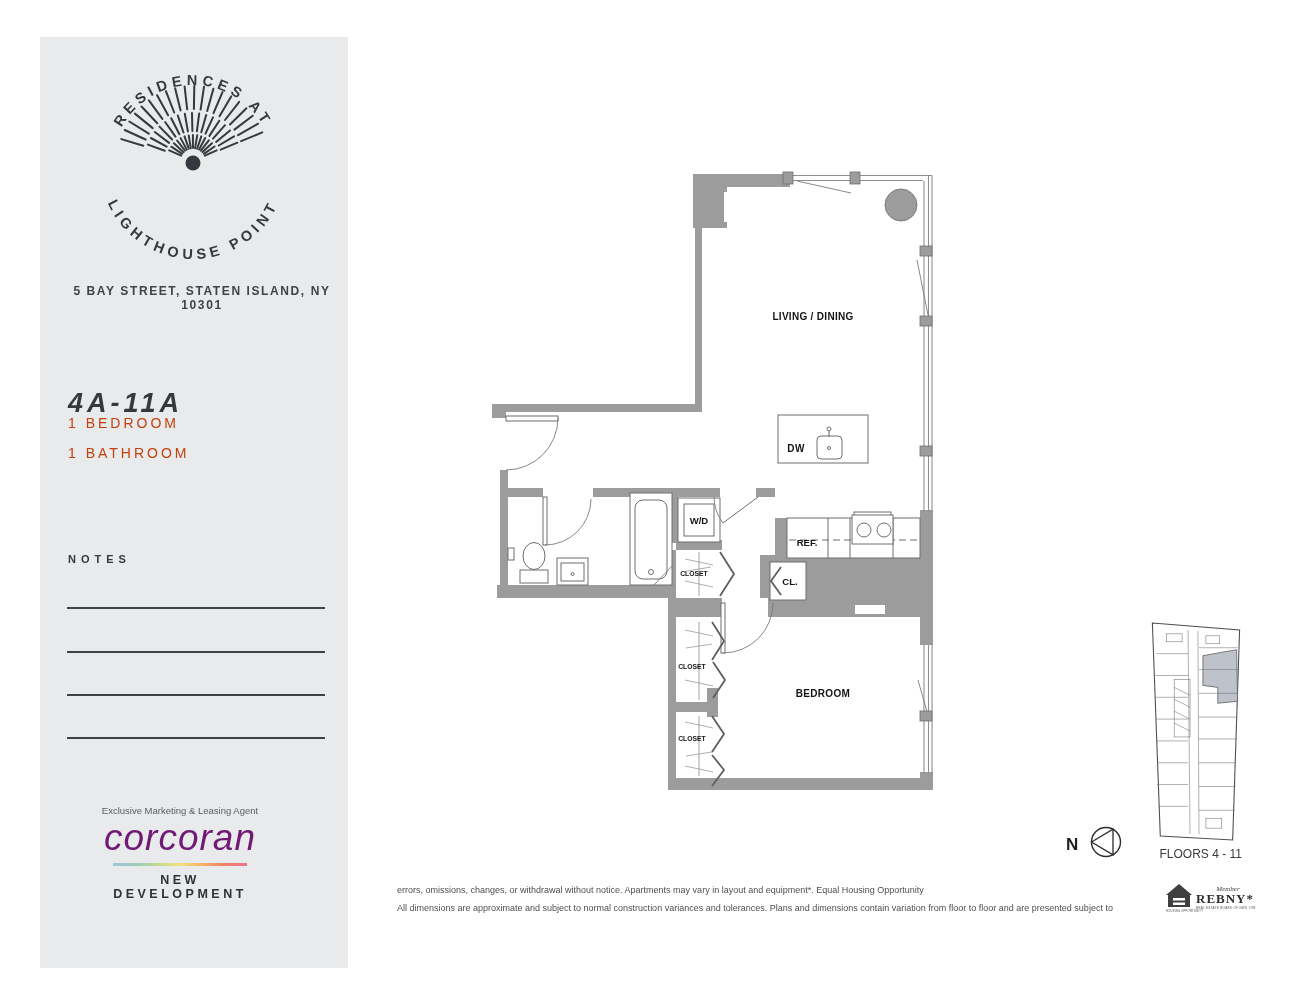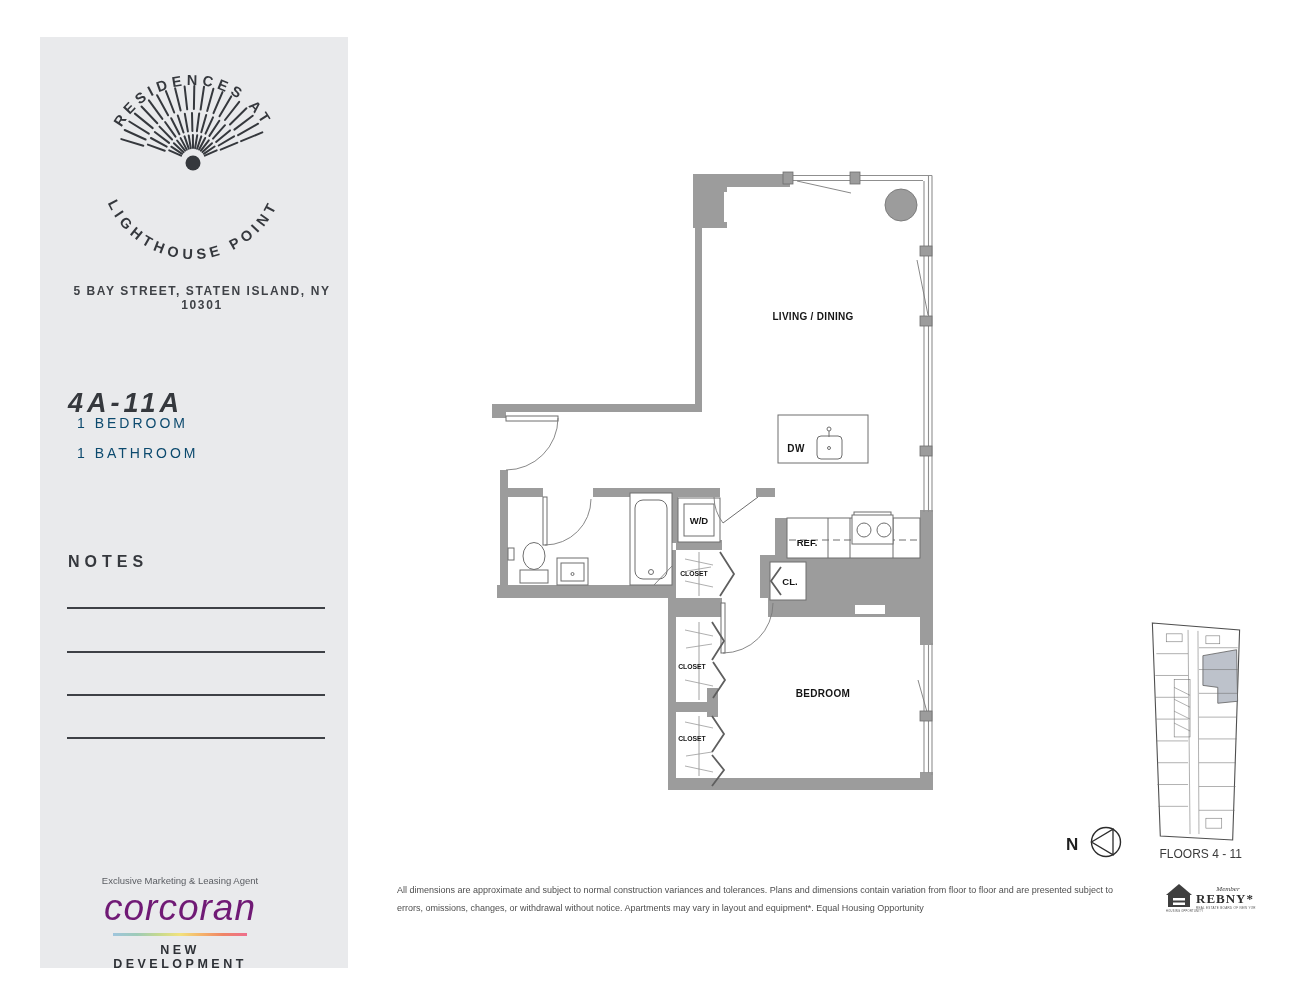--- a/index.html
+++ b/index.html
@@ -9,27 +9,27 @@
   
   .sidebar{position:absolute;left:40px;top:37px;width:308px;height:931px;background:#e9eaec;}
   .logo{position:absolute;left:52px;top:16px;width:202px;height:218px;}
   .logo text{font-family:"Liberation Sans",sans-serif;font-size:14.5px;font-weight:bold;
              letter-spacing:4.5px;fill:#35383d;}
   #logo-rays line{stroke:#35383d;stroke-width:2;stroke-linecap:round;}
   .address{position:absolute;top:247px;left:0;right:0;text-align:center;font-size:12px;
            font-weight:bold;letter-spacing:1.6px;color:#3f4247;margin-left:16px;}
   .unit-name{position:absolute;top:333px;left:28px;font-size:27px;font-weight:bold;
              letter-spacing:4px;color:#35383d;font-style:italic;}
-  .spec{position:absolute;left:37px;font-size:14px;letter-spacing:3px;color:#0c4a6e;}
+  .spec{position:absolute;left:28px;font-size:14px;letter-spacing:3px;color:#c2410c;}
   .spec.b1{top:378px;} .spec.b2{top:408px;text-align:right;}
-  .notes-label{position:absolute;top:516px;left:28px;font-size:16px;font-weight:bold;
+  .notes-label{position:absolute;top:516px;left:28px;font-size:11px;font-weight:bold;
                letter-spacing:5px;color:#35383d;}
   .note-line{position:absolute;left:27px;width:258px;height:2px;background:#3e4146;}
   .nl1{top:570px;} .nl2{top:614px;} .nl3{top:657px;} .nl4{top:700px;}
-  .agent{position:absolute;top:838px;left:55px;width:170px;text-align:center;}
+  .agent{position:absolute;top:768px;left:55px;width:170px;text-align:center;}
   .agent .tagline{font-size:9.5px;color:#5a5d62;}
   .agent .brand{font-family:Liberation Sans, sans-serif;font-style:italic;font-size:37px;
                 line-height:1.05;color:#701a75;letter-spacing:1px;margin-top:3px;}
   .agent .bar{width:134px;height:3px;margin:5px auto 0;
      background:linear-gradient(90deg,#9fc5dd 0%,#9ecbb8 18%,#c5d98f 34%,#f2e27d 50%,#f5b36a 66%,#ef8566 82%,#ee6e8d 100%);}
   .agent .division{margin-top:7px;font-size:12.5px;font-weight:bold;letter-spacing:3.5px;color:#2e3136;}
 
   
   .plan{position:absolute;left:480px;top:160px;width:470px;height:650px;}
   .plan .wall{fill:#9c9c9c;}
@@ -315,22 +315,22 @@
   </svg>
   <div class="keyplan-caption">FLOORS 4 - 11</div>
 
   <svg class="north" viewBox="0 0 70 44">
     <text x="4" y="30">N</text>
     <circle cx="44" cy="22" r="14.5" fill="#fff" stroke="#2c2c2c" stroke-width="1.4"></circle>
     <polygon points="29.5,22 51,9.2 51,34.8" fill="#fff" stroke="#2c2c2c" stroke-width="1.3"></polygon>
   </svg>
 
   <div class="disclaimer">
+    <div>errors, omissions, changes, or withdrawal without notice.  Apartments may vary in layout and equipment*. Equal Housing Opportunity</div>
     <div>All dimensions are approximate and subject to normal construction variances and tolerances. Plans and dimensions contain variation from floor to floor and are presented subject to</div>
-    <div>errors, omissions, changes, or withdrawal without notice.  Apartments may vary in layout and equipment*. Equal Housing Opportunity</div>
   </div>
 
   <svg class="rebny" viewBox="0 0 90 36">
     <g>
       <polygon points="13,2 0,13 26,13" fill="#3f3f3f"></polygon>
       <rect x="2" y="13" width="22" height="12" fill="#3f3f3f"></rect>
       <rect x="7" y="16" width="12" height="2.5" fill="#fff"></rect>
       <rect x="7" y="20.5" width="12" height="2.5" fill="#fff"></rect>
       <text x="13" y="29.5" text-anchor="middle" font-size="2.6" letter-spacing=".3" fill="#3f3f3f">EQUAL HOUSING OPPORTUNITY</text>
     </g>

